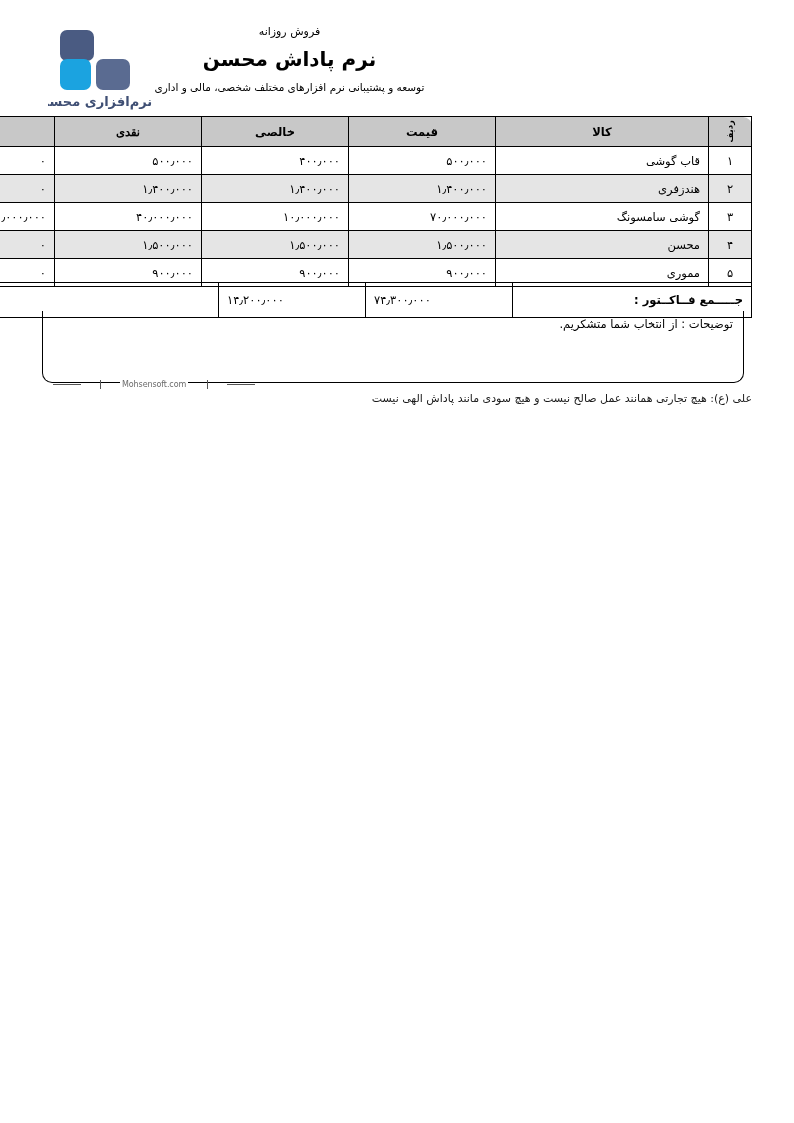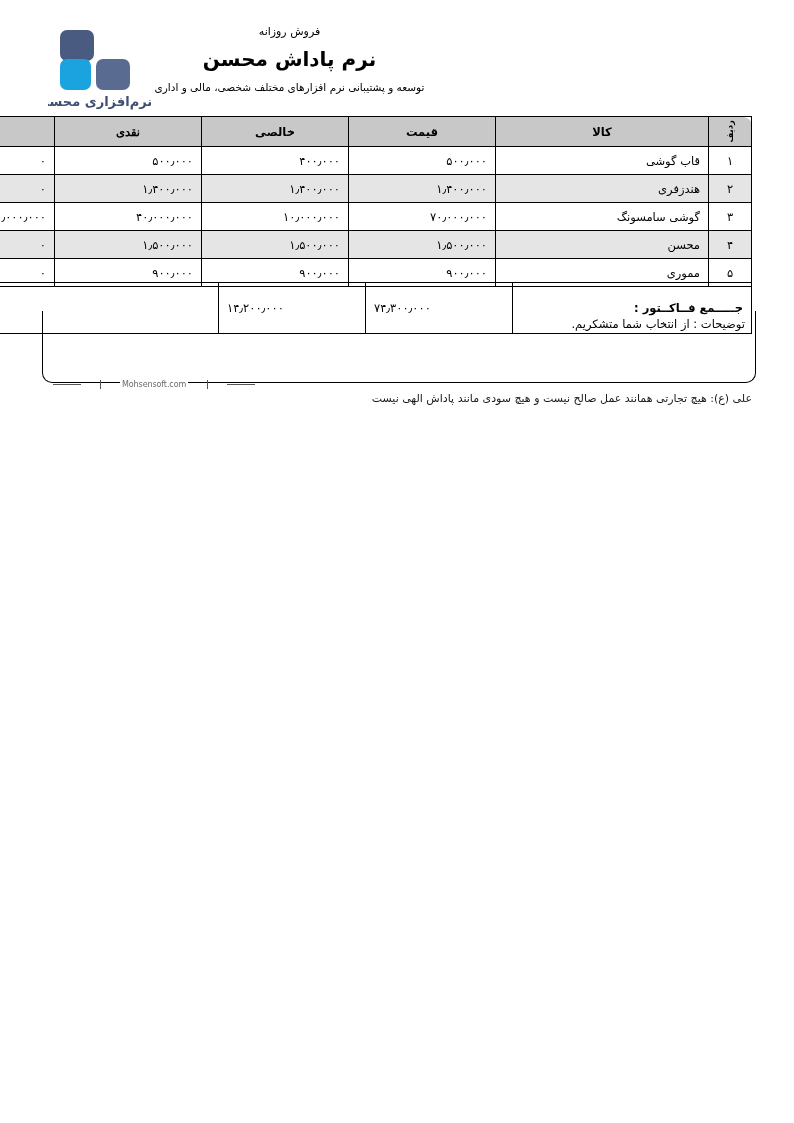--- a/index.html
+++ b/index.html
@@ -167,41 +167,41 @@
   }
   table.totals {
     width: 100%;
     border-collapse: collapse;
     table-layout: fixed;
     direction: rtl;
   }
   table.totals td {
     border: 1px solid #000000;
     height: 26px;
-    padding: 12px 8px;
+    padding: 4px 8px;
     font-size: 11.5px;
     vertical-align: middle;
   }
   td.t-label {
     width: 222px;
     text-align: right;
     font-weight: bold;
     letter-spacing: 0.5px;
   }
   td.t-num {
     width: 130px;
     text-align: left;
   }
   td.t-blank { width: 268px; }
 
   
   .notes-box {
     position: absolute;
     top: 311px;
-    right: 38px;
+    right: 50px;
     left: 42px;
     height: 72px;
     border: 1px solid #000000;
     border-top: none;
     border-bottom-right-radius: 10px;
     border-bottom-left-radius: 10px;
     box-sizing: border-box;
   }
   .notes-text {
     position: absolute;

